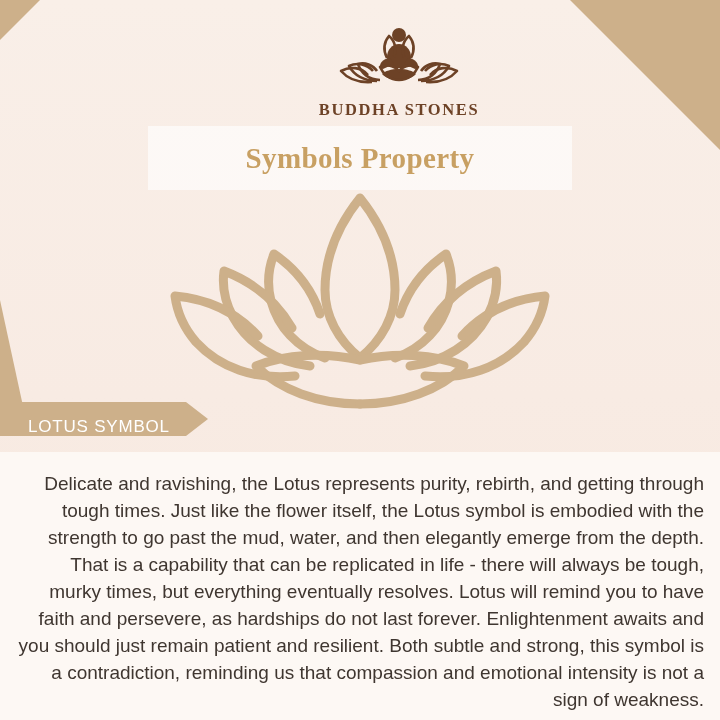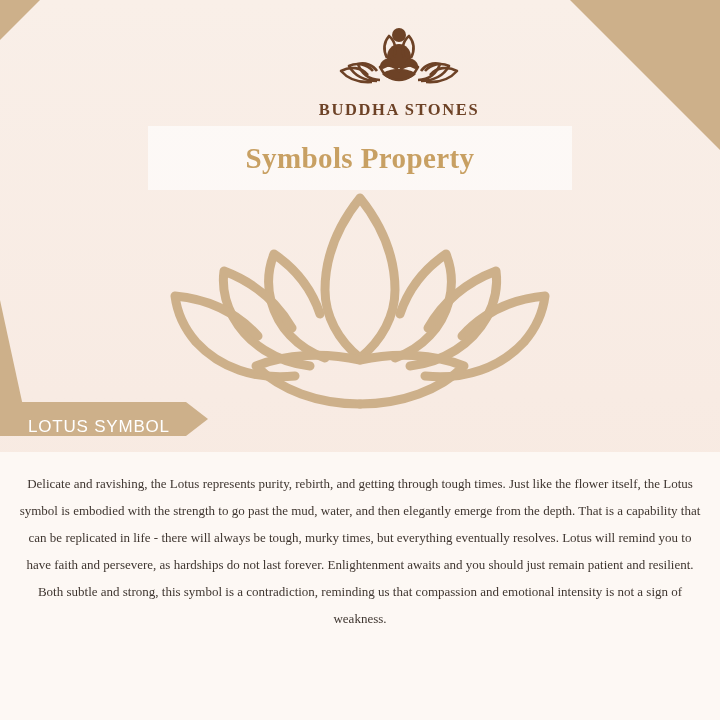--- a/index.html
+++ b/index.html
@@ -154,25 +154,25 @@
     color: #6d4226;
     margin: 0 0 14px 0;
     letter-spacing: 0.2px;
   }
   .panel-heading .star {
     color: #c8a063;
     font-size: 21px;
     vertical-align: -1px;
   }
   .panel-body {
-    font-family: Liberation Serif, serif;
-    font-size: 13px;
+    font-family: Liberation Sans, sans-serif;
+    font-size: 19px;
     line-height: 27px;
     color: #3f3630;
-    text-align: center;
+    text-align: right;
     margin: 0;
   }
 </style>
 </head>
 <body>
 
 <div class="page">
 
   <div class="corner corner-tl"></div>
   <div class="corner corner-tr"></div>

